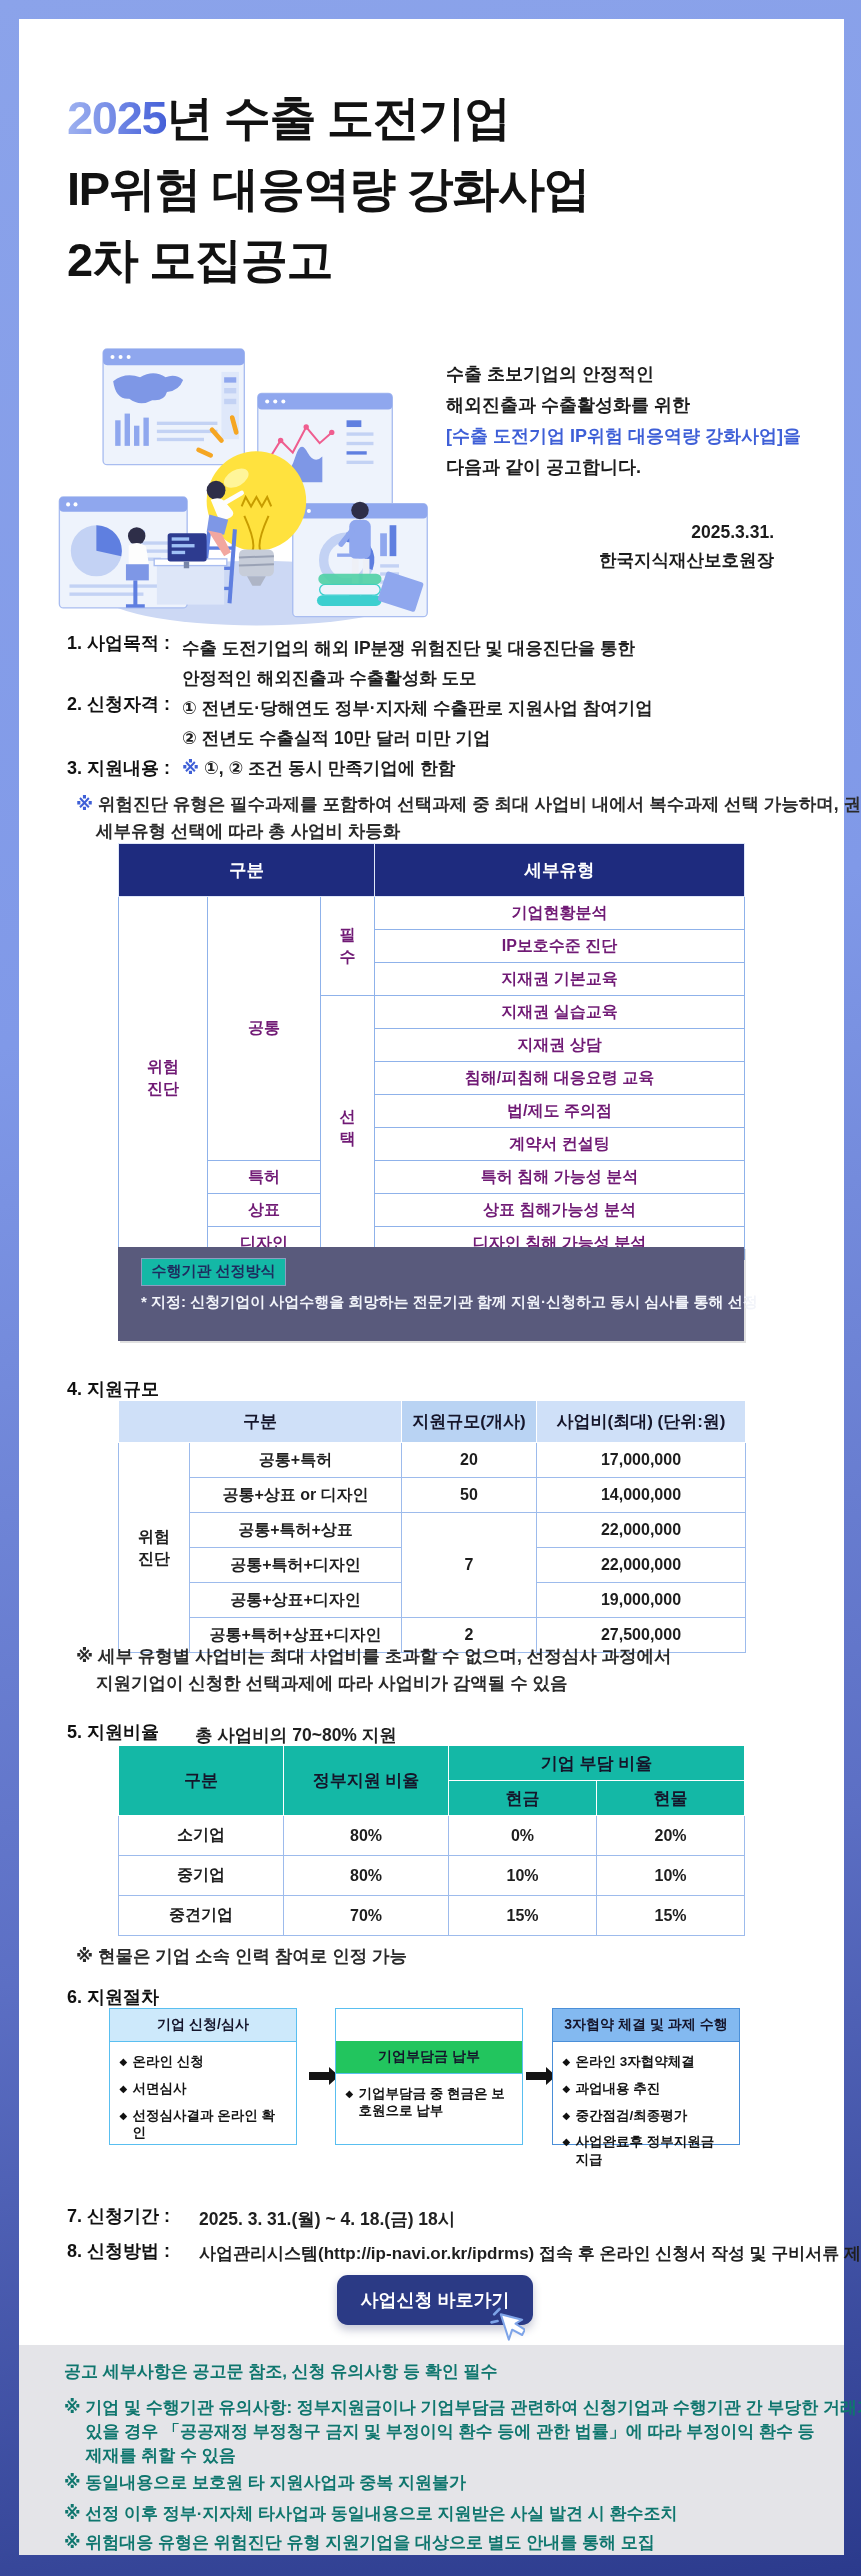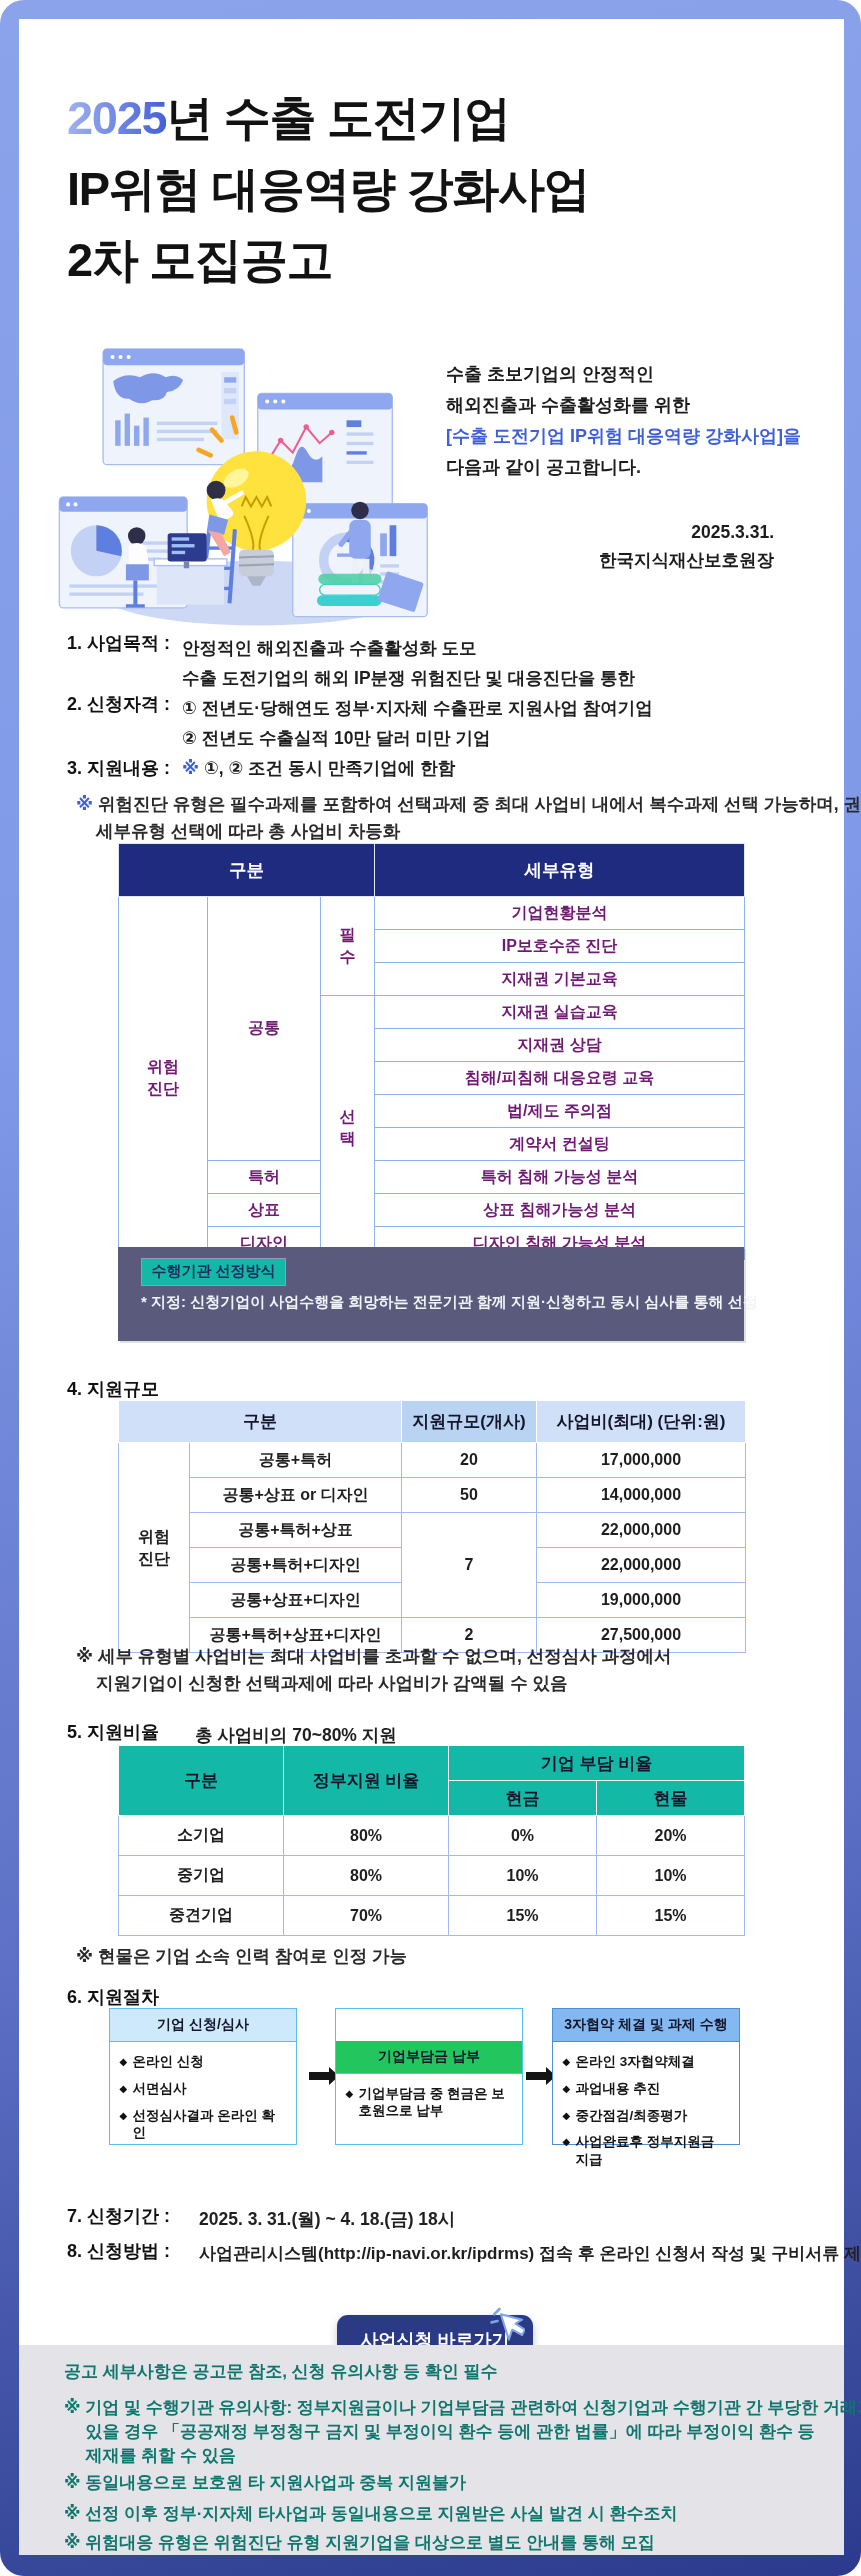--- a/index.html
+++ b/index.html
@@ -1,18 +1,18 @@
 <!DOCTYPE html>
 <html style="font-size:10.8px"><head>
 <meta charset="utf-8">
 <style>
   html,body{margin:0;padding:0;}
   body{font-family:"Liberation Sans","DejaVu Sans",sans-serif;}
   .canvas{position:relative;width:861px;height:2576px;overflow:hidden;
-    background:linear-gradient(168deg,#8ba3ea 0%,#8099e8 38%,#5c6fc4 72%,#2b3a8c 100%);border-radius:24px;}
+    background:linear-gradient(168deg,#8ba3ea 0%,#8099e8 38%,#5c6fc4 72%,#2b3a8c 100%);}
   .page{position:absolute;left:19px;top:19px;width:825px;height:2536px;background:#ffffff;}
 
   
   .title{position:absolute;left:48px;top:63px;font-size:47px;font-weight:800;
     letter-spacing:-1.3px;line-height:71px;color:#121212;white-space:nowrap;}
   .year{background:linear-gradient(90deg,#9fb2f0 0%,#6d84e4 55%,#4560d8 100%);
     -webkit-background-clip:text;background-clip:text;color:transparent;}
 
   
   .hero{position:absolute;left:37px;top:315px;}
@@ -64,21 +64,21 @@
   .dm{font-size:10px;margin-right:5.4px;line-height:17.5px;color:#111;}
   .b1{left:90px;border:1.3px solid #59bff0;} .b1 .phead{background:#cde9fb;border-bottom:1.3px solid #59bff0;}
   .b2{left:316px;border:1.3px solid #59bff0;} .b2 .phead{background:#22c55e;border-bottom:1.3px solid #59bff0;margin-top:32px;}
   .b3{left:533px;border:1.3px solid #4a8fd8;} .b3 .phead{background:#83b9f0;border-bottom:1.3px solid #4a8fd8;}
   .parrow{position:absolute;top:2053px;width:20px;height:8px;background:#141414;}
   .parrow:after{content:"";position:absolute;left:20px;top:-5.4px;border:9.4px solid transparent;border-left:10.8px solid #141414;}
 
   
   .cta{position:absolute;left:318px;top:2256px;width:196px;height:50px;background:#2b3a85;border:none;
     border-radius:10.8px;color:#fff;font-size:18px;font-weight:700;font-family:inherit;
-    box-shadow:0 4.7px 8px rgba(30,40,90,0.25);cursor:pointer;margin-top:40px;}
+    box-shadow:0 4.7px 8px rgba(30,40,90,0.25);cursor:pointer;}
   .cursor{position:absolute;left:471px;top:2286px;}
 
   
   .footer{position:absolute;left:0;top:2326px;width:825px;height:210px;background:#e4e4e8;}
   .fl{position:absolute;left:45px;font-size:17px;font-weight:600;color:#0f766e;white-space:nowrap;line-height:24px;}
 </style>
 </head>
 <body>
 
 <div class="canvas">
@@ -230,22 +230,22 @@
       <div class="hl">[수출 도전기업 IP위험 대응역량 강화사업]을</div>
       <div>다음과 같이 공고합니다.</div>
     </div>
     <div class="introdate">
       <div>2025.3.31.</div>
       <div>한국지식재산보호원장</div>
     </div>
 
     <div class="sec" style="top:612px">1. 사업목적 :</div>
     <div class="seccontent" style="top:614px">
+      <div>수출 도전기업의 해외 IP분쟁 위험진단 및 대응진단을 통한</div>
       <div>안정적인 해외진출과 수출활성화 도모</div>
-      <div>수출 도전기업의 해외 IP분쟁 위험진단 및 대응진단을 통한</div>
     </div>
 
     <div class="sec" style="top:673px">2. 신청자격 :</div>
     <div class="seccontent" style="top:674px">
       <div>① 전년도·당해연도 정부·지자체 수출판로 지원사업 참여기업</div>
       <div>② 전년도 수출실적 10만 달러 미만 기업</div>
       <div><span class="bluemark">※</span> <span>①, ② 조건 동시 만족기업에 한함</span></div>
     </div>
 
     <div class="sec" style="top:737px">3. 지원내용 :</div>

